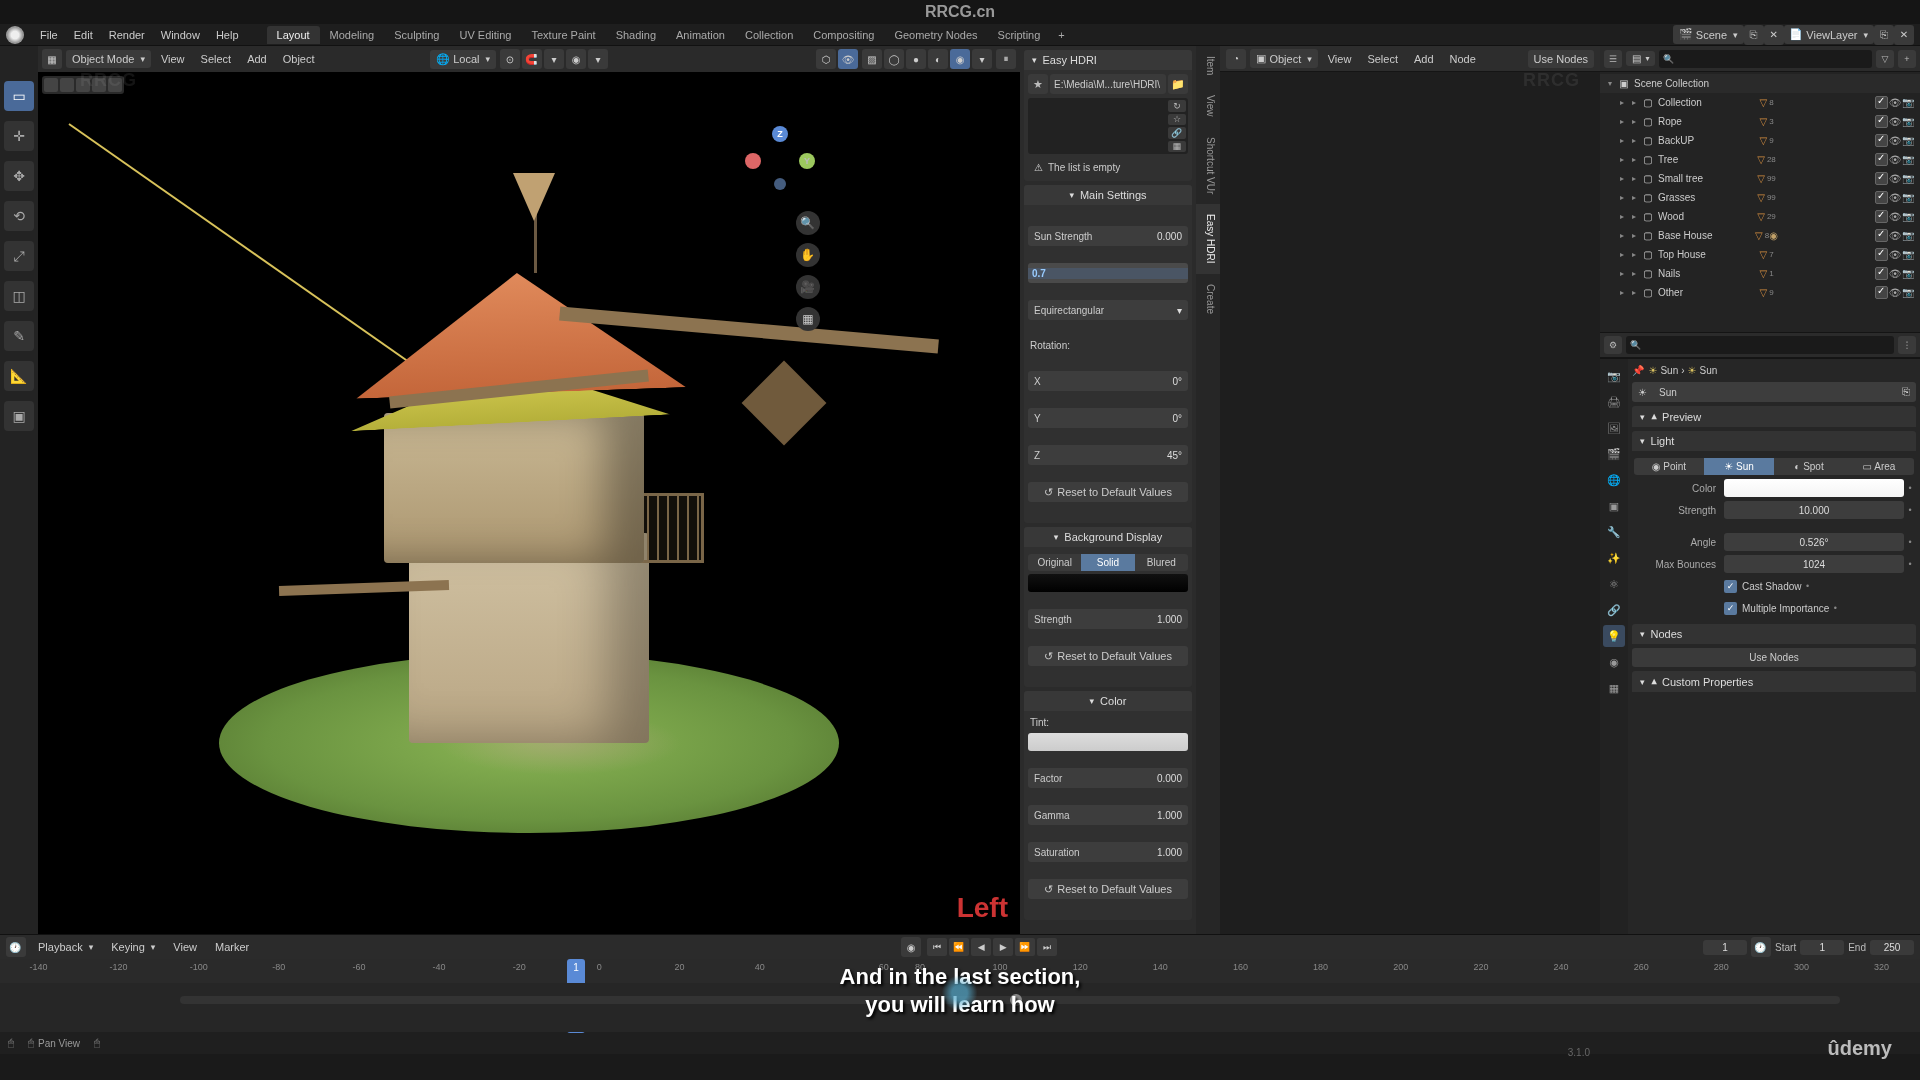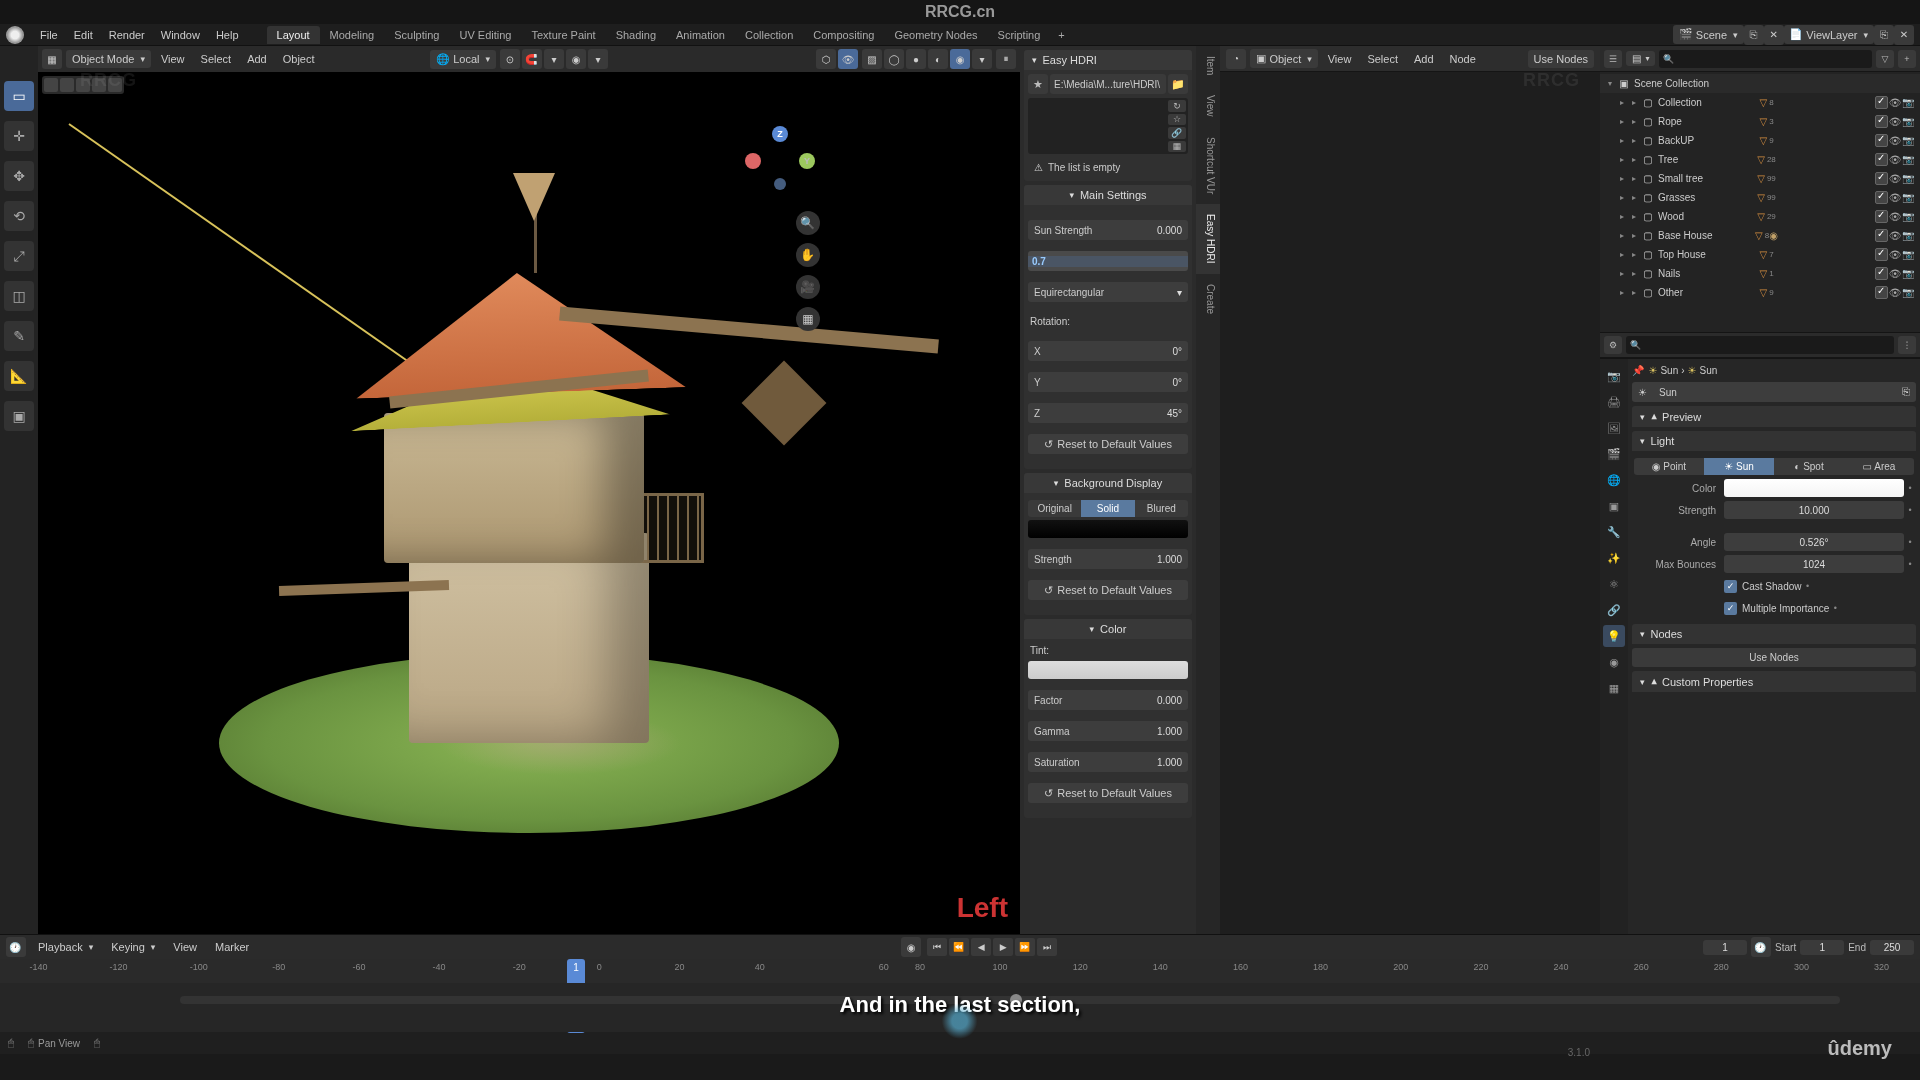--- a/index.html
+++ b/index.html
@@ -66,21 +66,21 @@
 
 .npanel { width:200px; background:#2b2b2b; display:flex; }
 .np-tabs { width:24px; background:#262626; display:flex; flex-direction:column; }
 .np-tab { writing-mode:vertical-rl; padding:10px 4px; color:#999; font-size:10px; cursor:pointer; text-align:center; }
 .np-tab.active { background:#333; color:#eee; }
 .np-body { flex:1; overflow-y:auto; padding:4px; }
 .panel-section { margin-bottom:4px; background:#303030; border-radius:3px; }
 .panel-hdr { padding:4px 8px; background:#383838; color:#ddd; font-size:11px; display:flex; align-items:center; gap:6px; border-radius:3px 3px 0 0; }
 .panel-hdr::before { content:"▾"; font-size:9px; }
 .panel-content { padding:4px; }
-.row { display:flex; align-items:center; margin:11px 0; background:#3d3d3d; border-radius:3px; height:20px; }
+.row { display:flex; align-items:center; margin:17px 0; background:#3d3d3d; border-radius:3px; height:20px; }
 .row .lbl { flex:1; padding:0 6px; color:#ccc; font-size:10px; }
 .row .val { padding:0 6px; color:#ddd; font-size:10px; text-align:right; min-width:50px; }
 .row.input { background:#4a4a4a; }
 .row.input input { background:transparent; border:none; color:#5ac; font-size:10px; padding:0 4px; width:60px; outline:none; }
 .row.full-btn { justify-content:center; color:#ccc; cursor:pointer; }
 .btn-group { display:flex; gap:0; margin:3px 0; }
 .btn-group .bg-btn { flex:1; padding:3px; text-align:center; background:#3a3a3a; color:#ccc; font-size:10px; }
 .btn-group .bg-btn.active { background:#5a7a9f; color:#fff; }
 .btn-group .bg-btn:first-child { border-radius:3px 0 0 3px; }
 .btn-group .bg-btn:last-child { border-radius:0 3px 3px 0; }
@@ -741,17 +741,18 @@
     <div class="s-item">🖱</div>
     <div class="s-item">🖱 <span>Pan View</span></div>
     <div class="s-item">🖱</div>
     <div style="flex:1"></div>
   </div>
 </div>
 
 <div class="subs">
   <div class="wm"></div>
   <div class="en">And in the last section,</div>
+  <div class="en">you will learn how</div>
 </div>
 <div class="udemy">ûdemy</div>
 <div class="version">3.1.0</div>
 <div class="wm-corner" style="top:70px;left:80px">RRCG</div>
 <div class="wm-corner" style="top:70px;right:340px">RRCG</div>
 
 </body></html>

